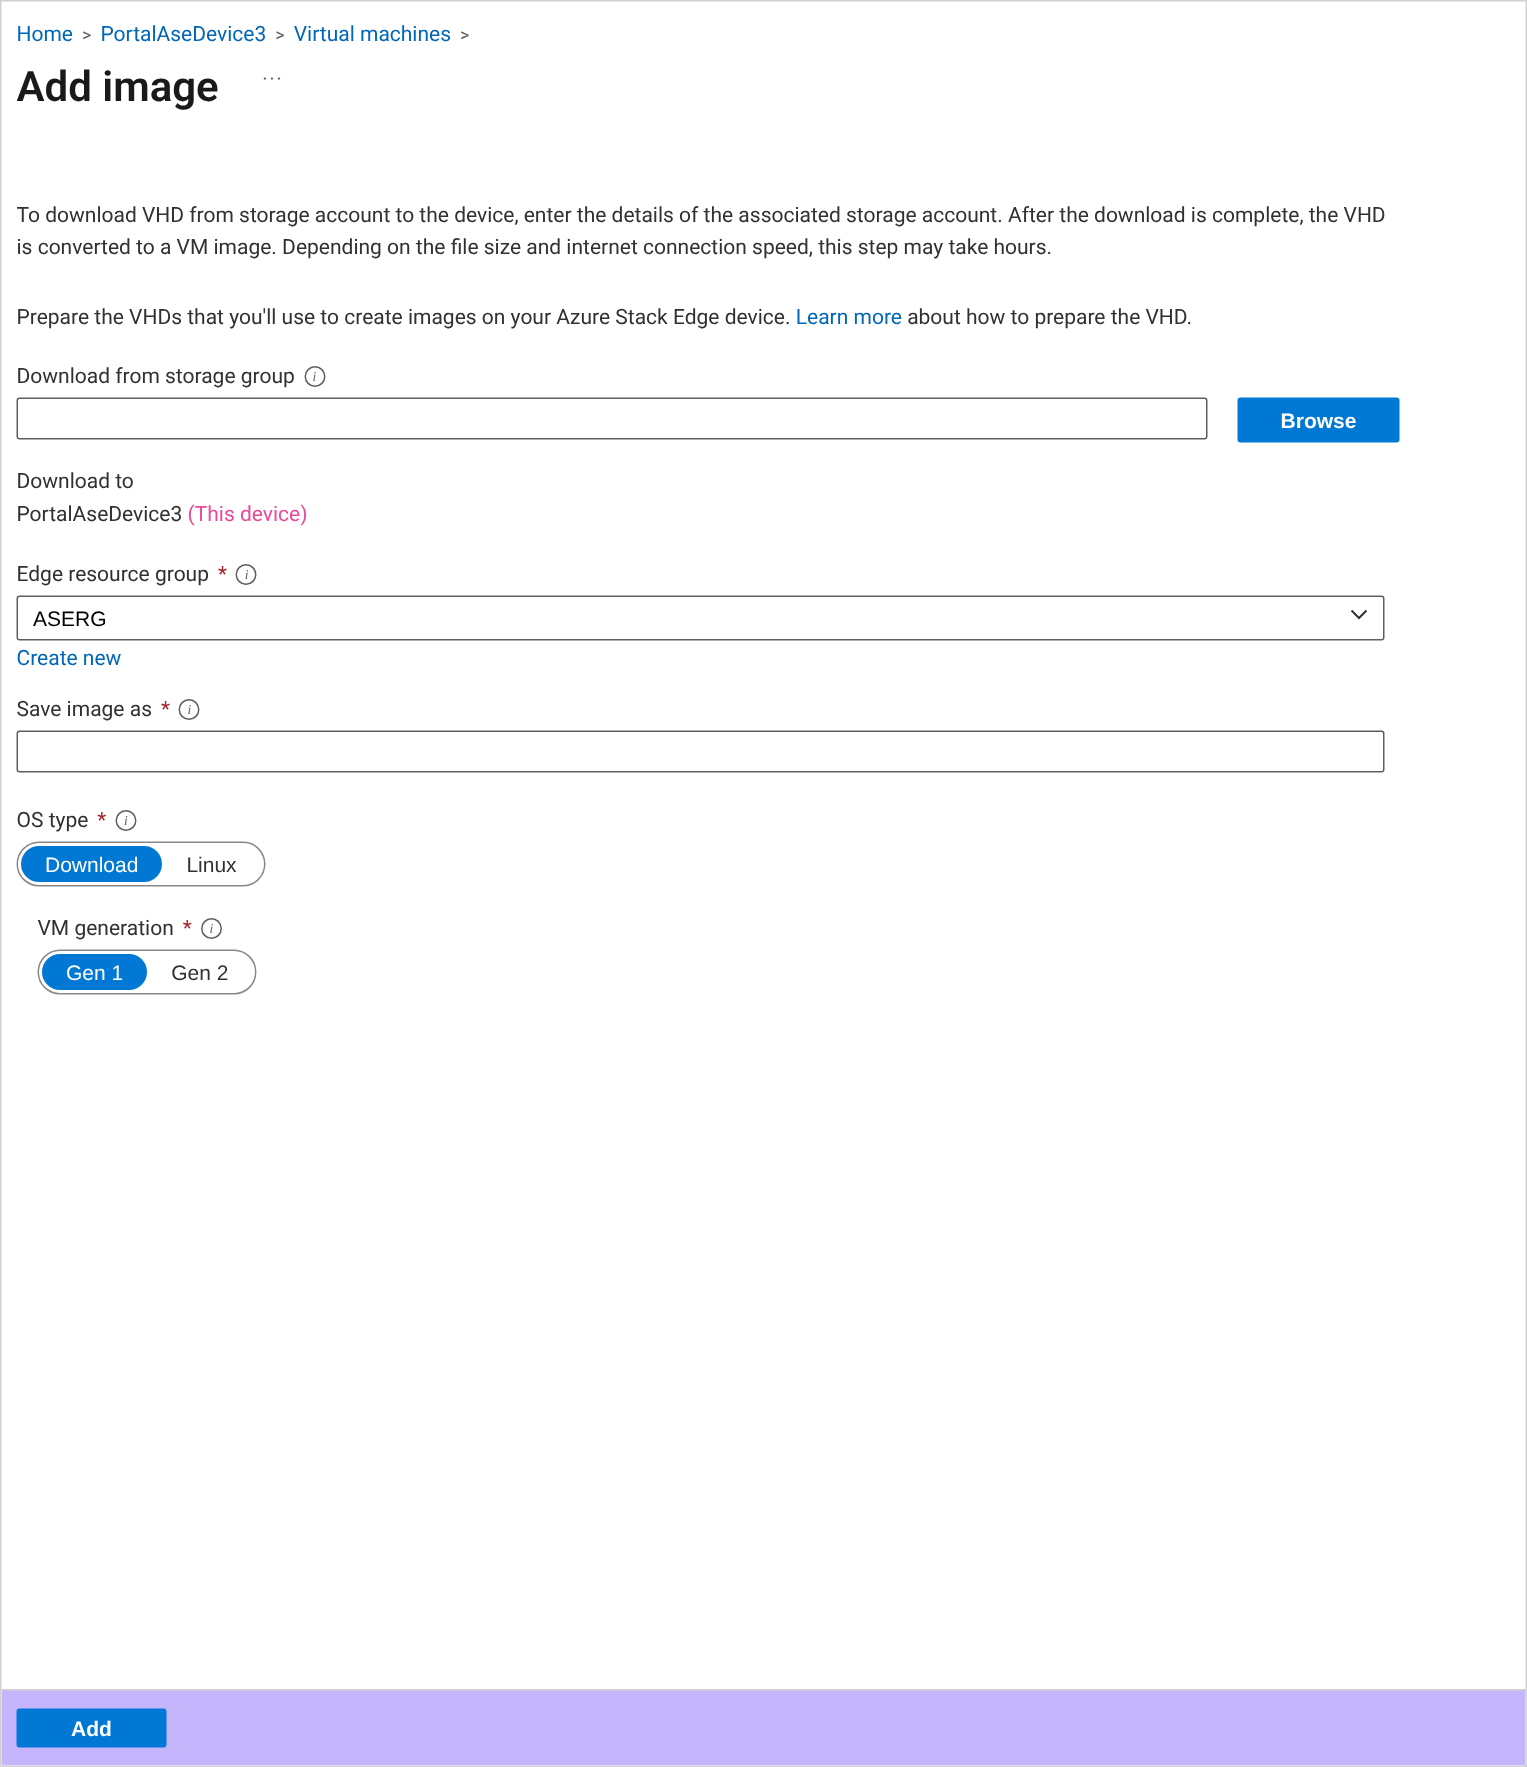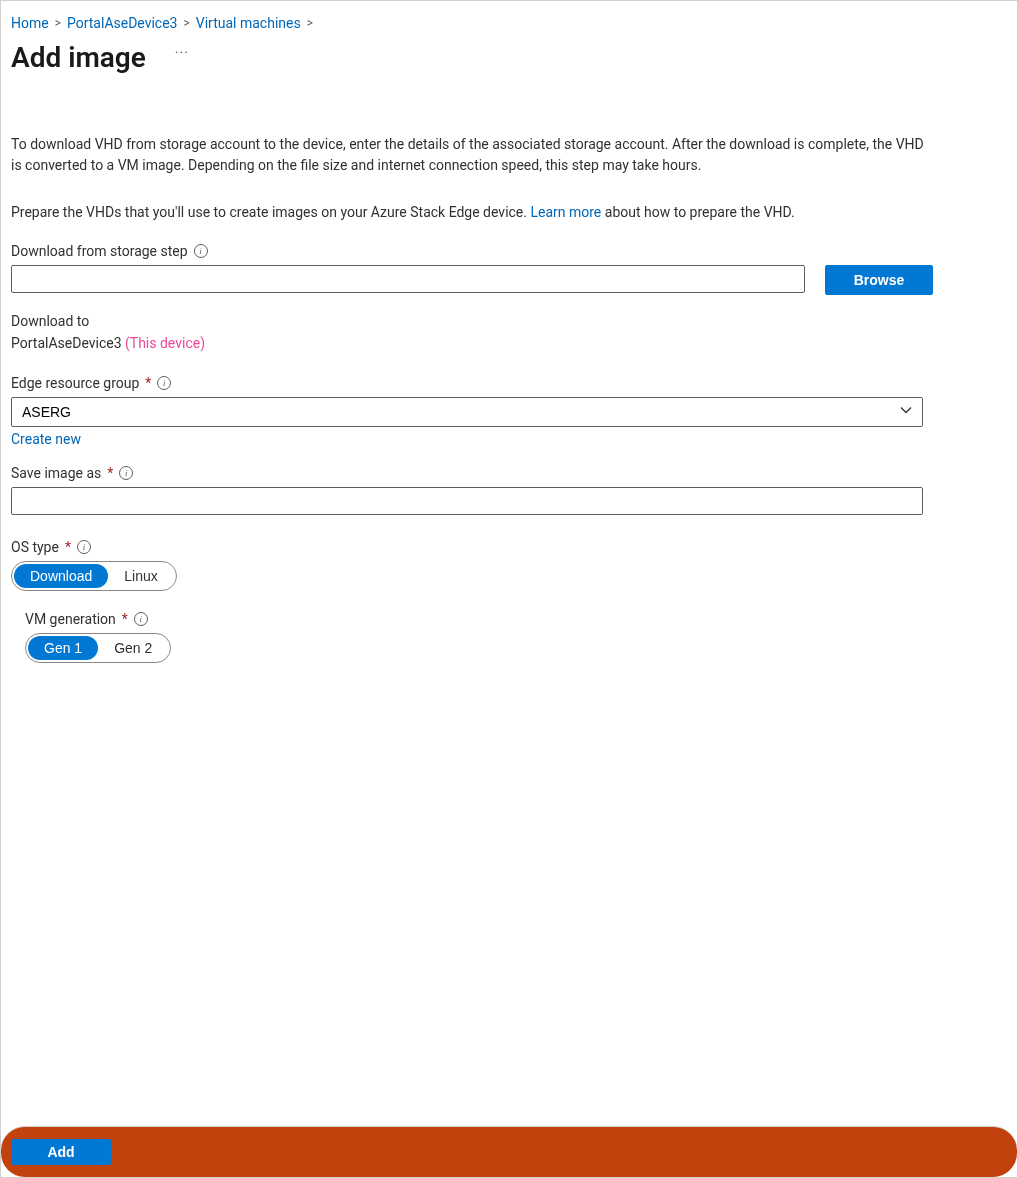--- a/index.html
+++ b/index.html
@@ -172,22 +172,21 @@
       cursor: pointer;
       border-radius: 20px;
     }
     .toggle-option.selected {
       background: #0078d4;
       color: #fff;
     }
     .footer-bar {
       border-top: 1px solid #d1d1d1;
       padding: 12px 10px;
-      background: #c2410c;
-      border-radius: 24px;
+      background: #c4b5fd;
     }
     .add-btn {
       background: #0078d4;
       color: #fff;
       border: none;
       border-radius: 2px;
       width: 100px;
       height: 26px;
       font-size: 14px;
       font-weight: 600;
@@ -214,21 +213,21 @@
   </div>
 
   <p class="intro-text" style="margin-bottom:26px;">To download VHD from storage account to the device, enter the details of the associated storage account. After the download is complete, the VHD is converted to a VM image. Depending on the file size and internet connection speed, this step may take hours.</p>
 
   <p class="intro-text">
     <span>Prepare the VHDs that you'll use to create images on your Azure Stack Edge device. </span><a href="#">Learn more</a><span> about how to prepare the VHD.</span>
   </p>
 
   <div class="field-group">
     <div class="field-label-row">
-      <span class="field-label">Download from storage step</span>
+      <span class="field-label">Download from storage group</span>
       <span class="info-icon">i</span>
     </div>
     <div class="blob-row">
       <input type="text" class="text-input blob-input" value="" style="">
       <button class="browse-btn">Browse</button>
     </div>
   </div>
 
   <div class="field-group download-to-group">
     <div class="field-label-row">

